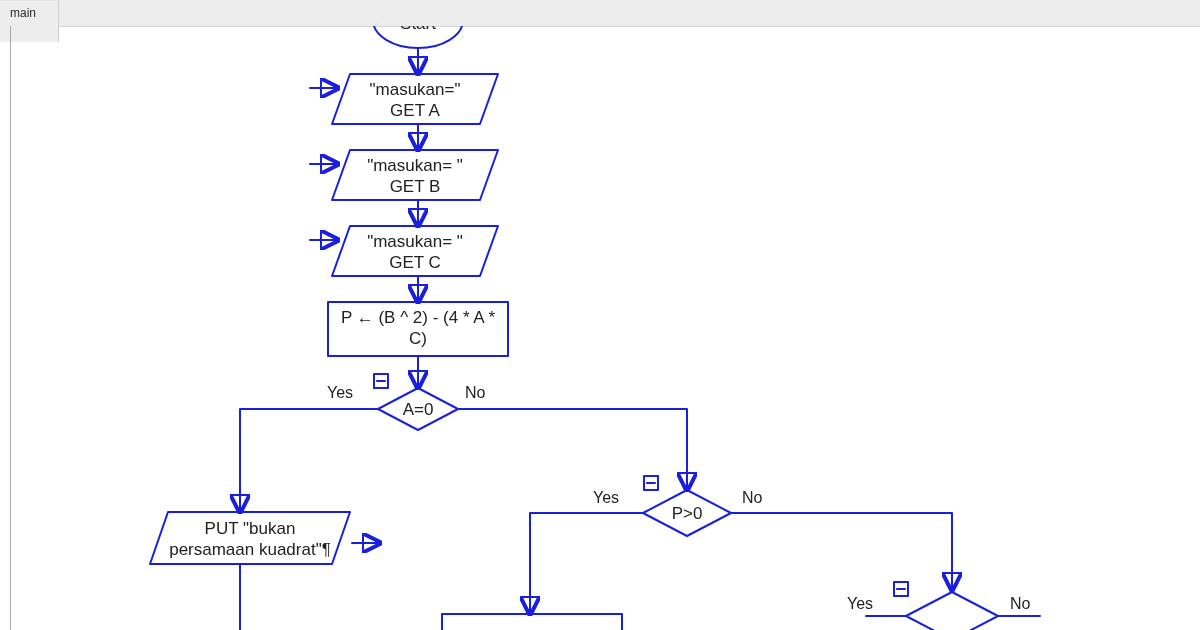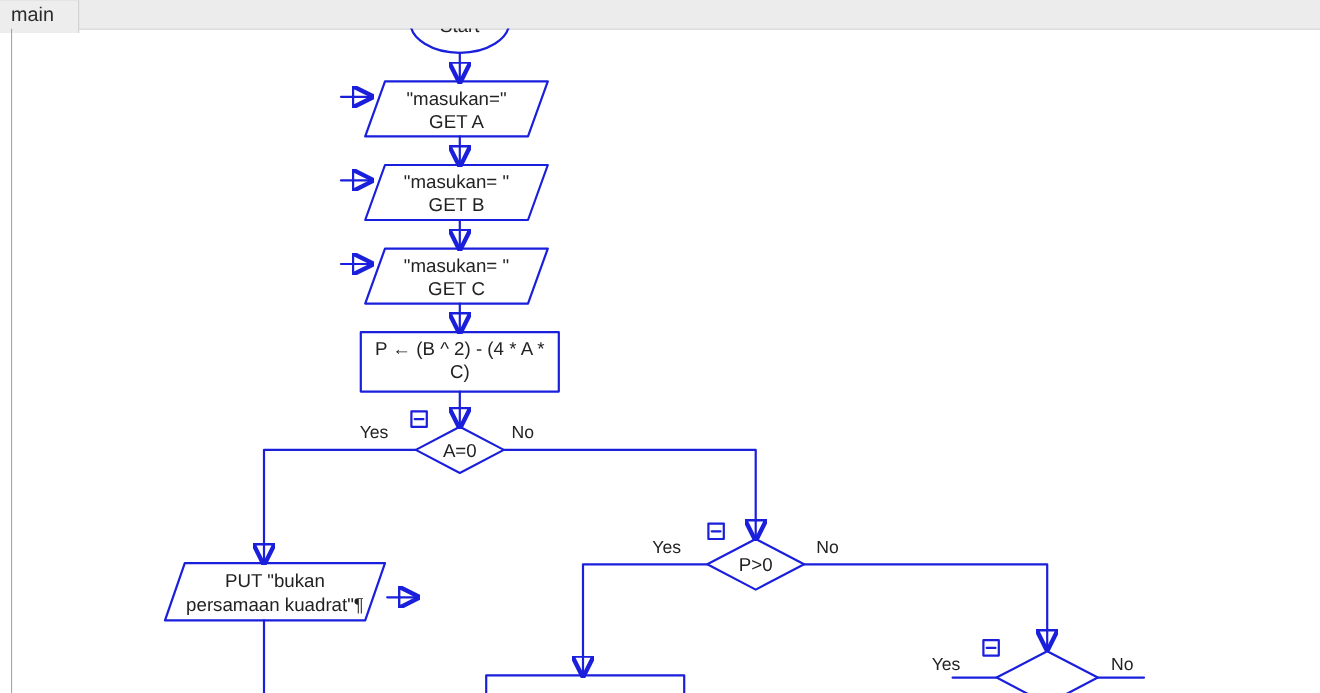--- a/index.html
+++ b/index.html
@@ -16,24 +16,24 @@
     left: 0; top: 0;
     width: 100%;
     height: 26px;
     background: #ececec;
     border-bottom: 1px solid #d6d6d6;
   }
   .tab {
     position: absolute;
     left: 0; top: 0;
     height: 25px;
-    padding: 0 22px 4px 10px;
+    padding: 0 22px 16px 10px;
     line-height: 24px;
     border-right: 1px solid #cfcfcf;
-    font-size: 18px;
+    font-size: 12px;
     color: #2b2b2b;
     background: #ededed;
     border-top: 1px solid #e4e4e4;
   }
   .vsep {
     position: absolute;
     left: 10px;
     top: 26px;
     width: 1px;
     height: 604px;

